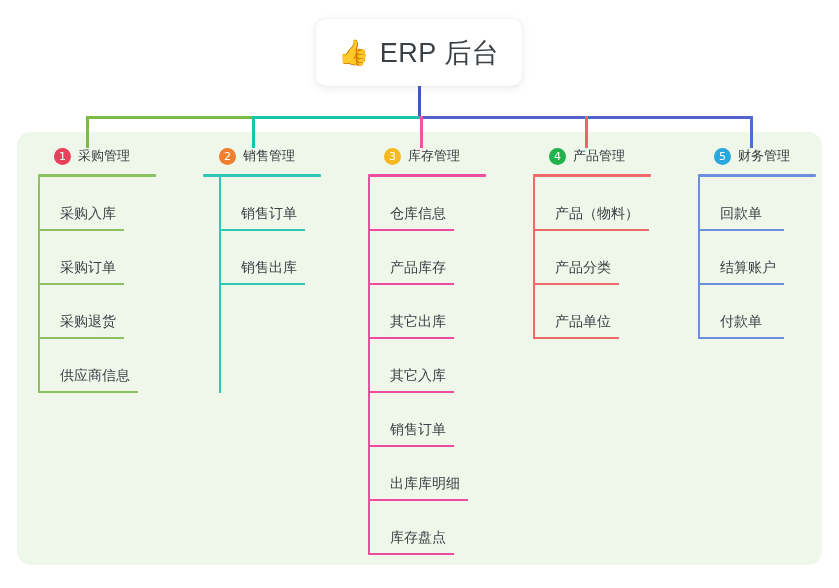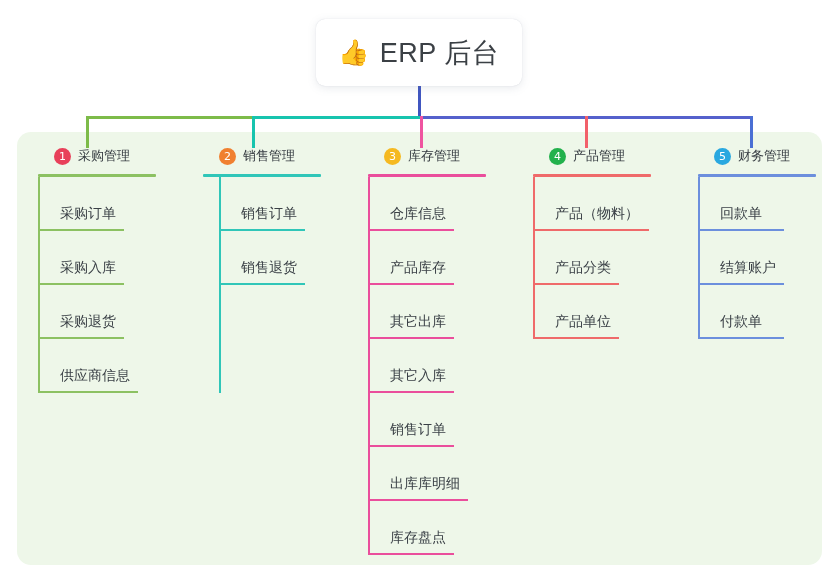--- a/index.html
+++ b/index.html
@@ -152,25 +152,25 @@
 <div id="columns-host">
     <div class="column" style="left: 38px;">
       <div class="col-head">
         <span class="badge" style="background: rgb(232, 64, 90);">1</span>
         <span class="col-title">采购管理</span>
       </div>
       <div class="head-rule" style="width: 118px; background: rgb(140, 193, 98);"></div>
       <div class="branch-body" style="margin-left: 0px;">
         <div class="spine" style="background: rgb(140, 193, 98); height: 216px;"></div>
         <div class="leaf">
+          <span class="leaf-text">采购入库</span>
+          <div class="leaf-rule" style="width: 86px; background: rgb(140, 193, 98);"></div>
+        </div>
+        <div class="leaf">
           <span class="leaf-text">采购订单</span>
-          <div class="leaf-rule" style="width: 86px; background: rgb(140, 193, 98);"></div>
-        </div>
-        <div class="leaf">
-          <span class="leaf-text">采购入库</span>
           <div class="leaf-rule" style="width: 86px; background: rgb(140, 193, 98);"></div>
         </div>
         <div class="leaf">
           <span class="leaf-text">采购退货</span>
           <div class="leaf-rule" style="width: 86px; background: rgb(140, 193, 98);"></div>
         </div>
         <div class="leaf">
           <span class="leaf-text">供应商信息</span>
           <div class="leaf-rule" style="width: 100px; background: rgb(140, 193, 98);"></div>
         </div>
@@ -182,21 +182,21 @@
         <span class="col-title">销售管理</span>
       </div>
       <div class="head-rule" style="width: 118px; background: rgb(48, 198, 184);"></div>
       <div class="branch-body" style="margin-left: 16px;">
         <div class="spine" style="background: rgb(48, 198, 184); height: 216px;"></div>
         <div class="leaf">
           <span class="leaf-text">销售订单</span>
           <div class="leaf-rule" style="width: 86px; background: rgb(48, 198, 184);"></div>
         </div>
         <div class="leaf">
-          <span class="leaf-text">销售退货</span>
+          <span class="leaf-text">销售出库</span>
           <div class="leaf-rule" style="width: 86px; background: rgb(48, 198, 184);"></div>
         </div>
       </div>
     </div>
     <div class="column" style="left: 368px;">
       <div class="col-head">
         <span class="badge" style="background: rgb(245, 185, 33);">3</span>
         <span class="col-title">库存管理</span>
       </div>
       <div class="head-rule" style="width: 118px; background: rgb(234, 78, 156);"></div>

